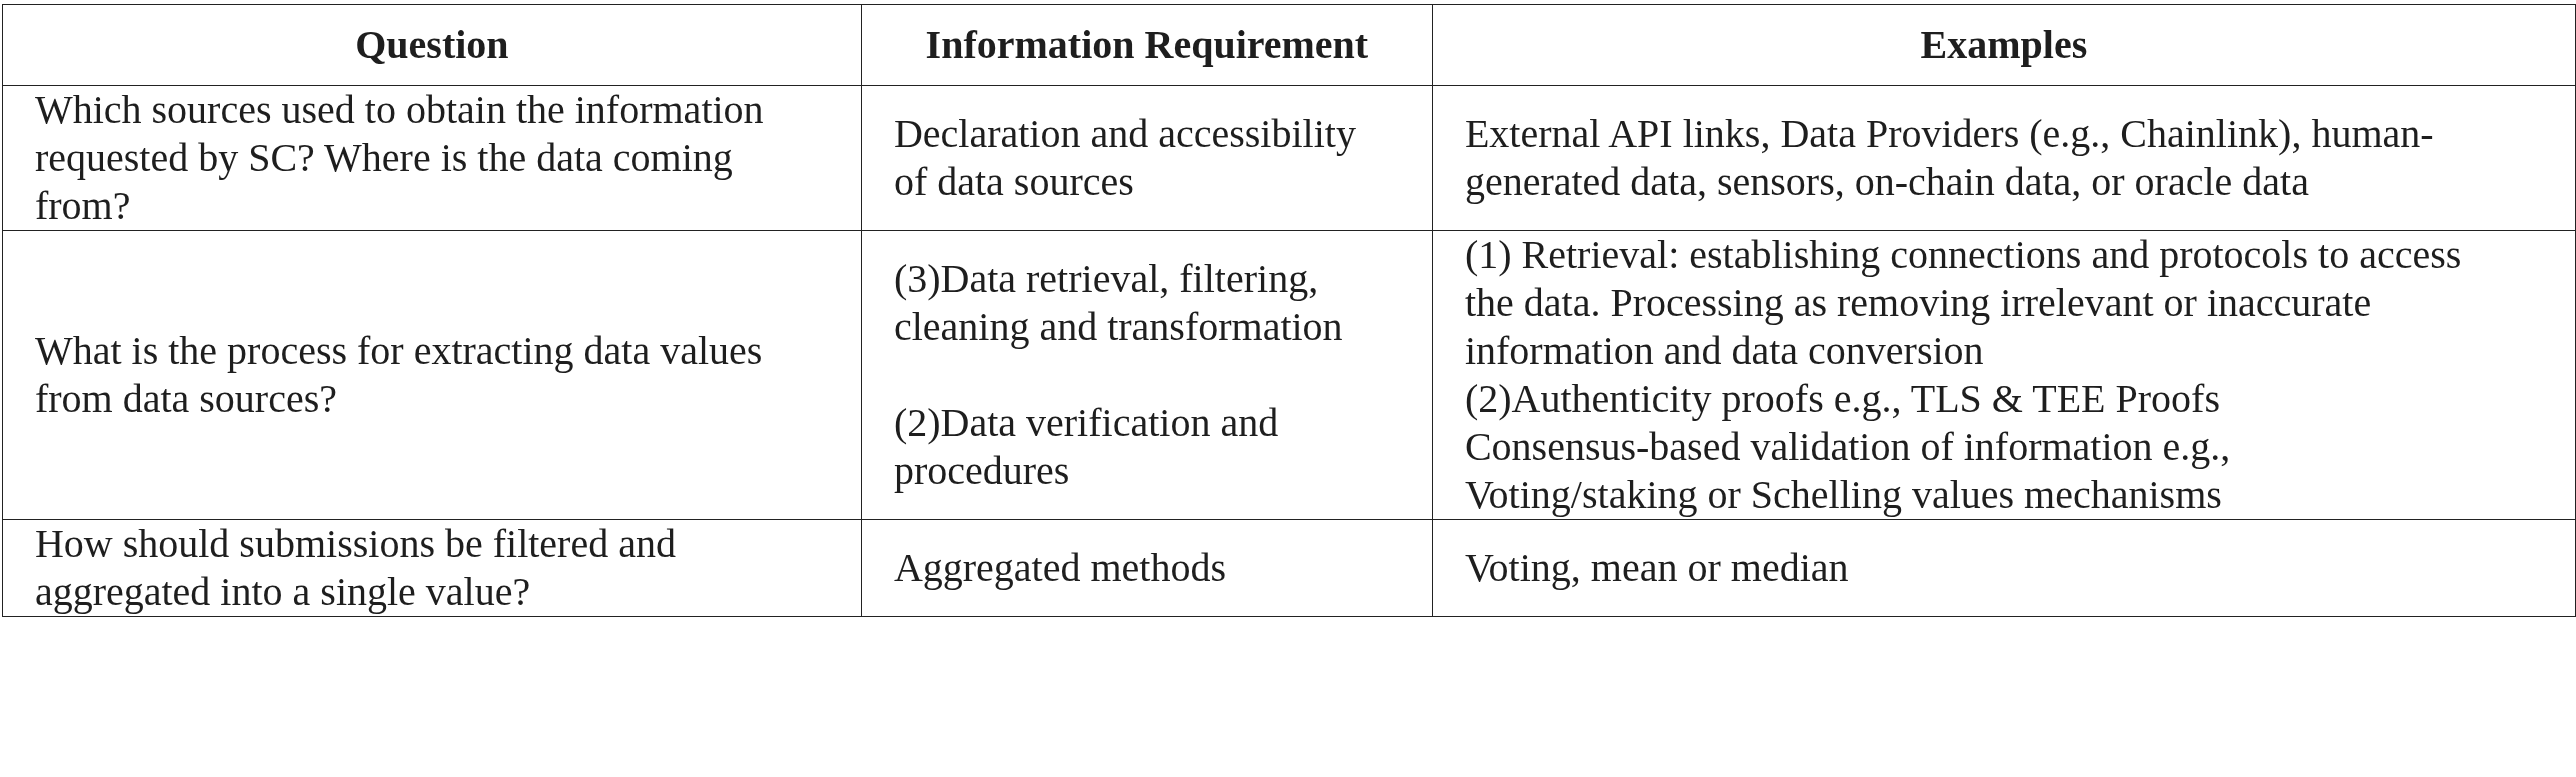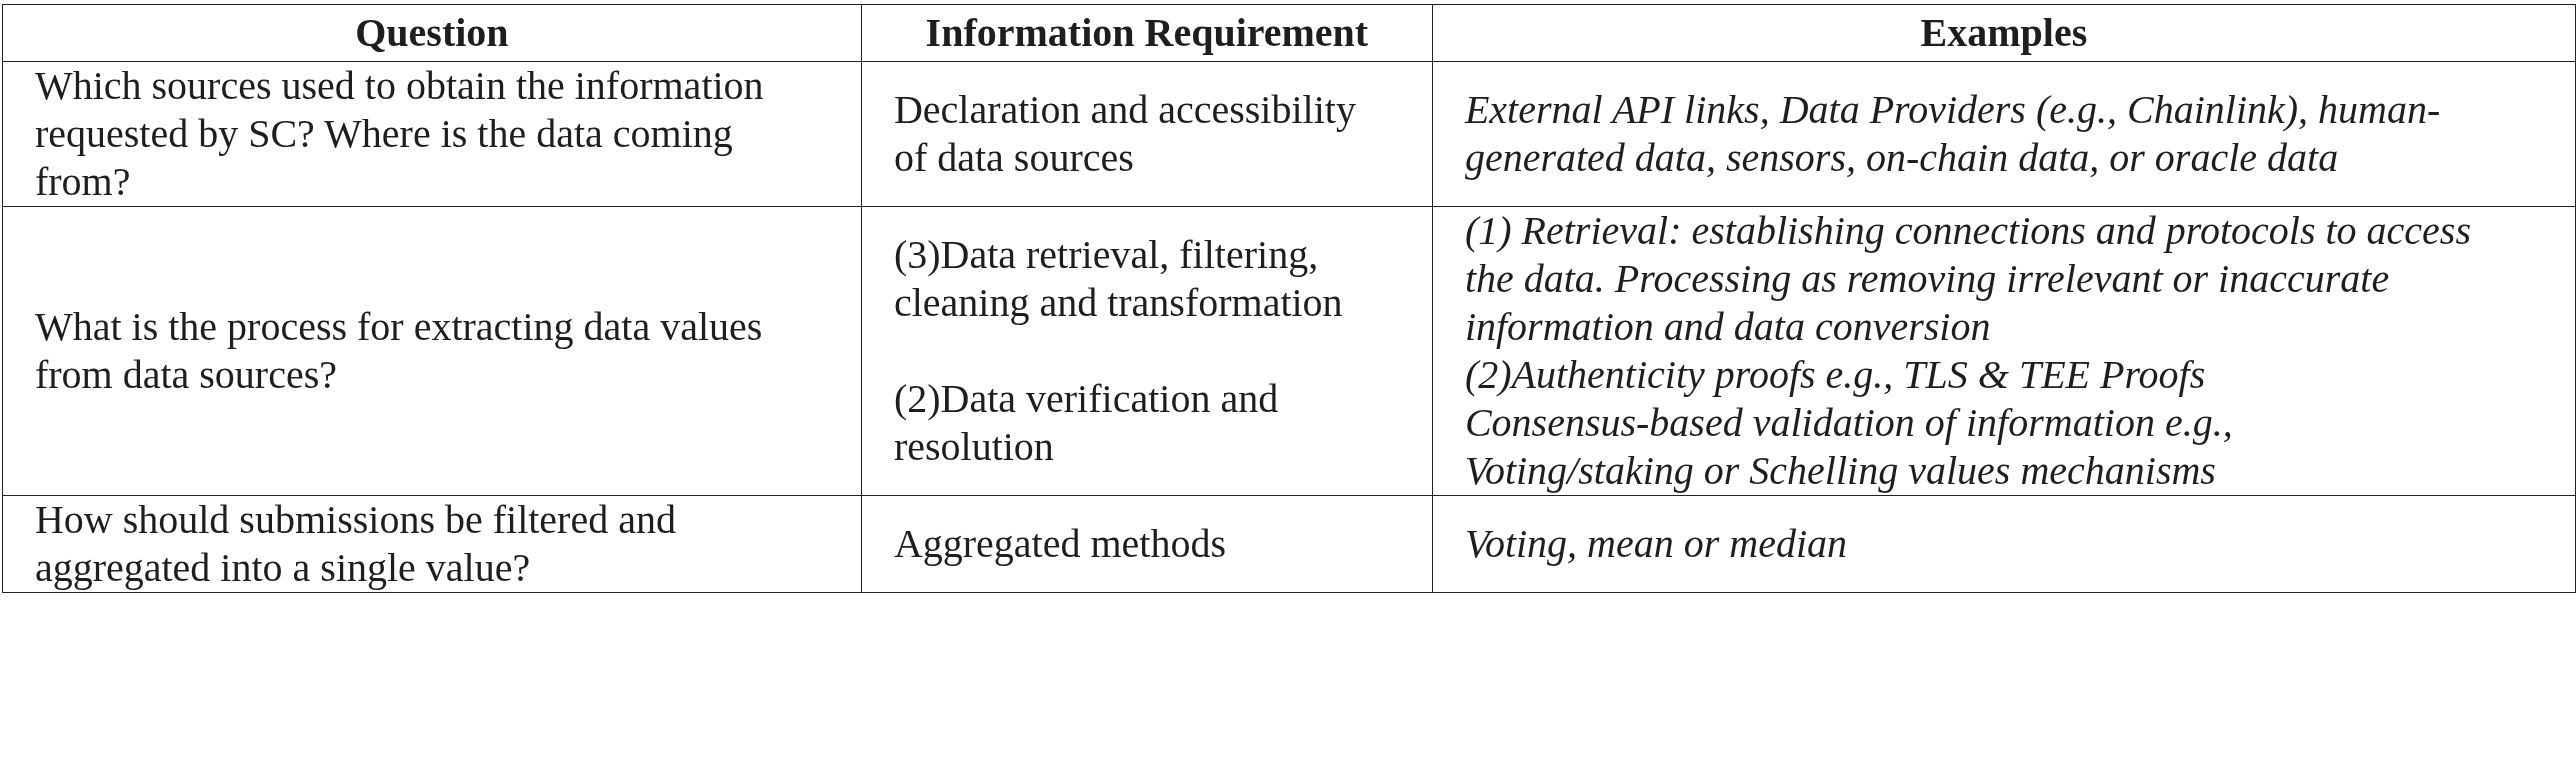--- a/index.html
+++ b/index.html
@@ -29,36 +29,36 @@
     padding: 0 0 0 32px;
     font-size: 40px;
     line-height: 48px;
     vertical-align: middle;
     text-align: left;
     overflow: hidden;
   }
   table.req-table th {
     font-weight: bold;
     text-align: center;
-    padding: 4px;
+    padding: 16px;
     height: 47px;
   }
   col.c1 { width: 859px; }
   col.c2 { width: 571px; }
   col.c3 { width: 1143px; }
   tr.r1 td { height: 142px; }
   tr.r2 td { height: 284px; }
   tr.r3 td { height: 95px; }
   tr.r4 td { height: 95px; }
   tr.r5 td { height: 95px; }
   .line { display: block; white-space: nowrap; }
   .gap { display: block; height: 48px; }
   td.q { padding-left: 32px; padding-right: 6.3px; }
   td.req { padding-left: 32px; }
-  td.ex { padding-left: 32px; font-style: italic; }
+  td.ex { padding-left: 32px; }
 </style>
 </head>
 <body>
 
 <table class="req-table">
   <colgroup>
     <col class="c1">
       <col class="c2">
       <col class="c3">
   </colgroup>
@@ -90,21 +90,21 @@
     <tr class="r2">
       <td class="q">
         <span class="line">What is the process for extracting data values</span>
         <span class="line">from data sources?</span>
       </td>
       <td class="req">
         <span class="line">(3)Data retrieval, filtering,</span>
         <span class="line">cleaning and transformation</span>
         <span class="gap"></span>
         <span class="line">(2)Data verification and</span>
-        <span class="line">resolution</span>
+        <span class="line">procedures</span>
       </td>
       <td class="ex">
         <span class="line">(1) Retrieval: establishing connections and protocols to access</span>
         <span class="line">the data. Processing as removing irrelevant or inaccurate</span>
         <span class="line">information and data conversion</span>
         <span class="line">(2)Authenticity proofs e.g., TLS &amp; TEE Proofs</span>
         <span class="line">Consensus-based validation of information e.g.,</span>
         <span class="line">Voting/staking or Schelling values mechanisms</span>
       </td>
     </tr>

